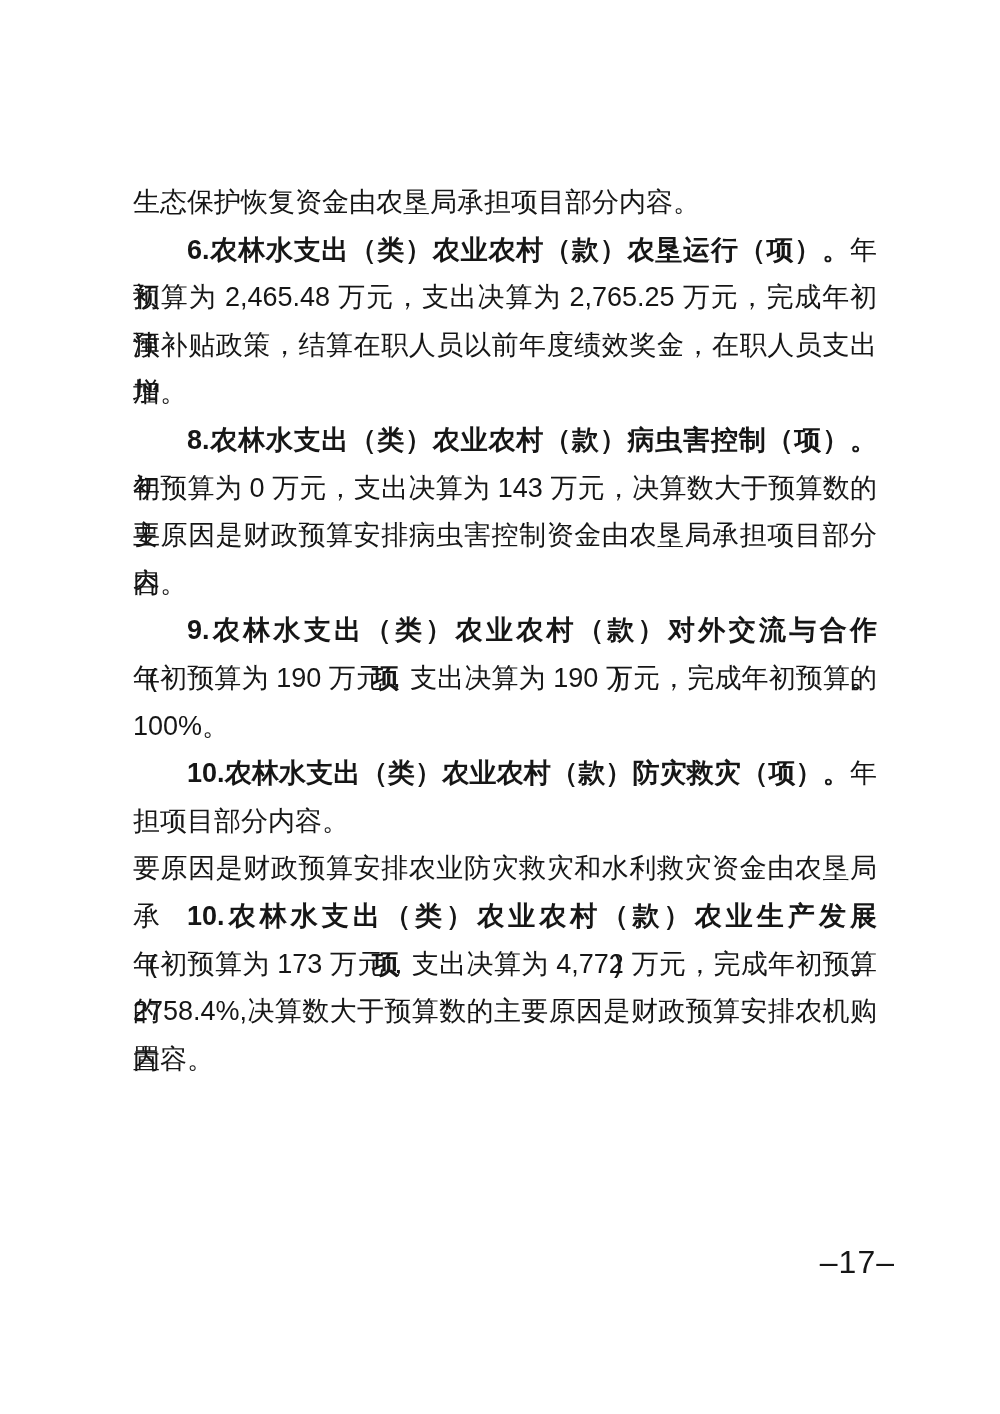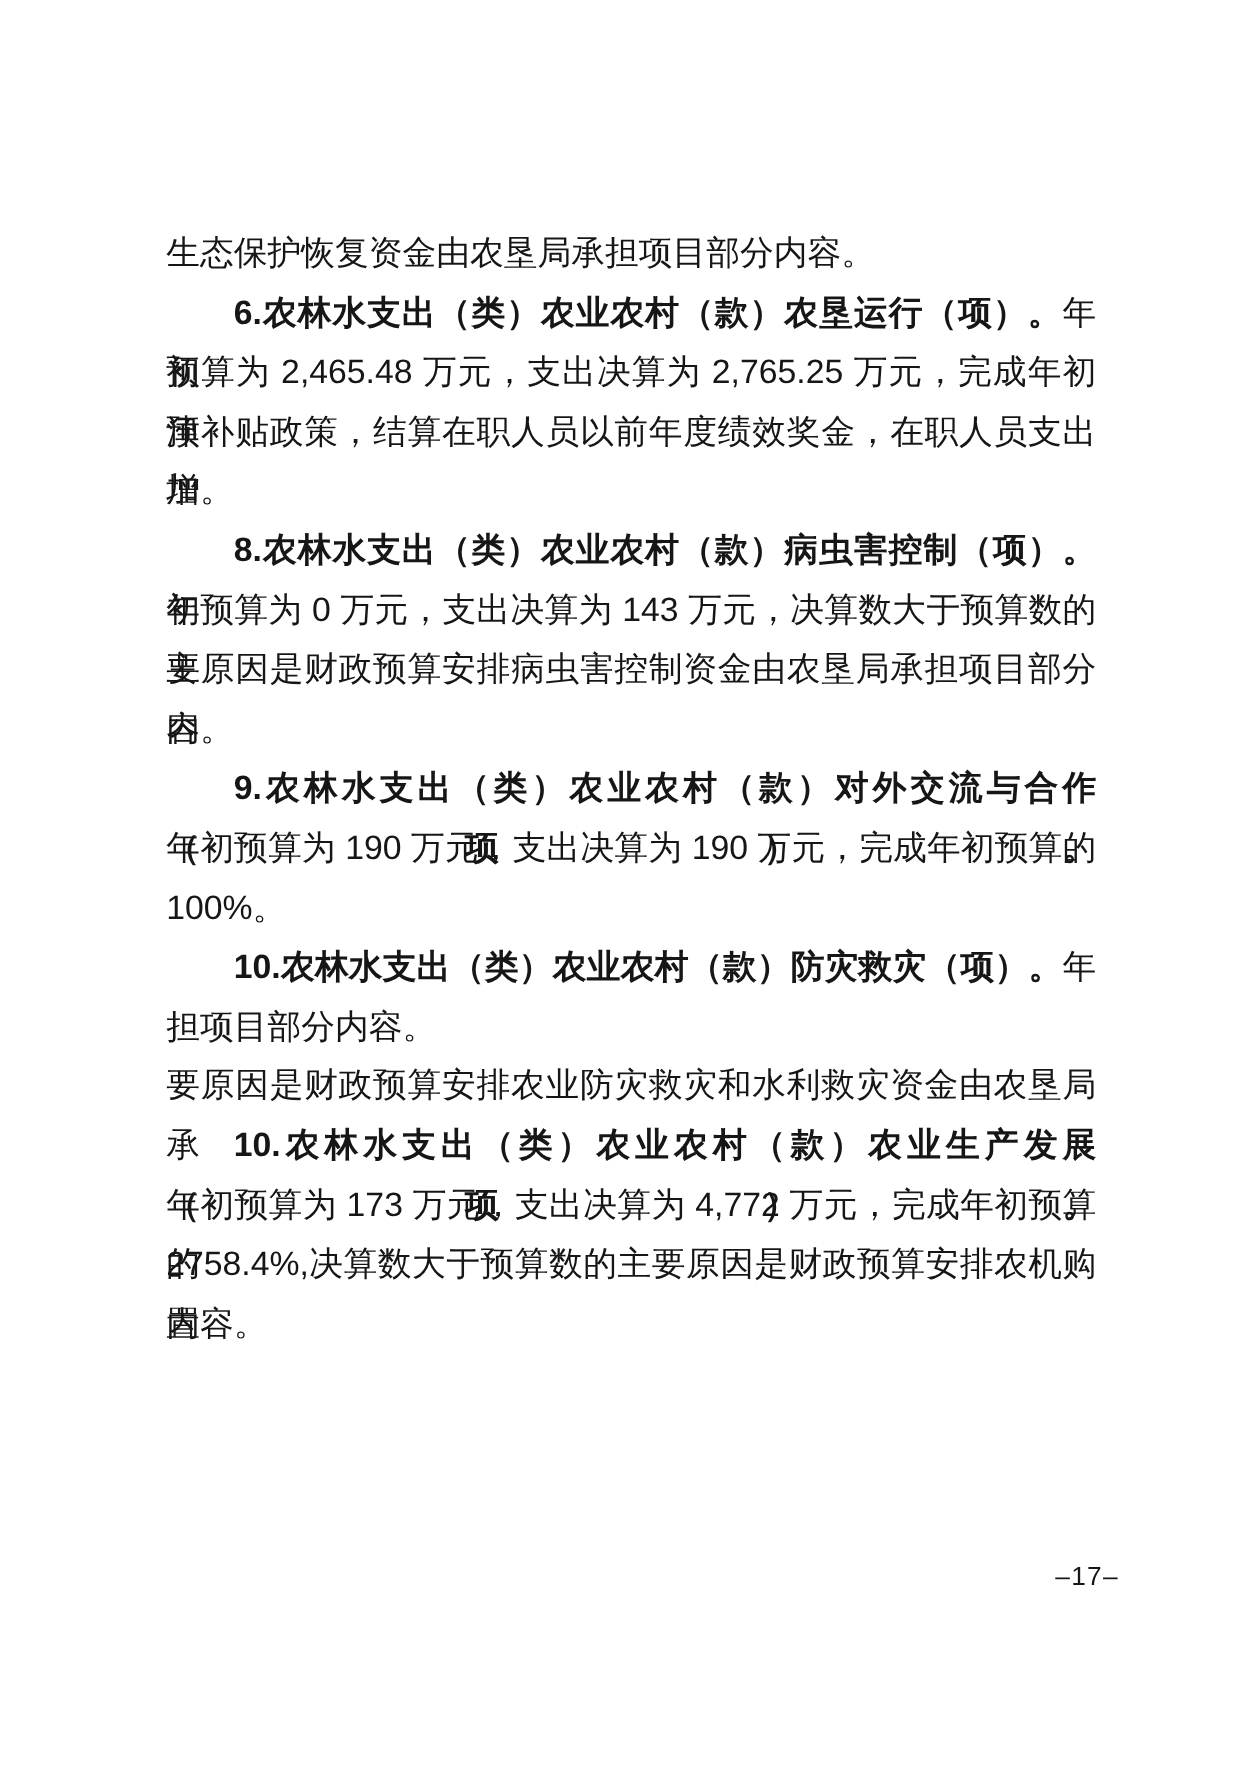--- a/index.html
+++ b/index.html
@@ -43,21 +43,21 @@
   }
   .seg.bold {
     font-weight: bold;
   }
   .page-number {
     position: absolute;
     top: 1247px;
     left: 0;
     right: 128px;
     text-align: right;
-    font-size: 21px;
+    font-size: 32px;
     line-height: 30px;
     letter-spacing: 1px;
     color: #161616;
   }
 </style>
 </head>
 <body>
 
 <div class="page">
   <div class="content">

